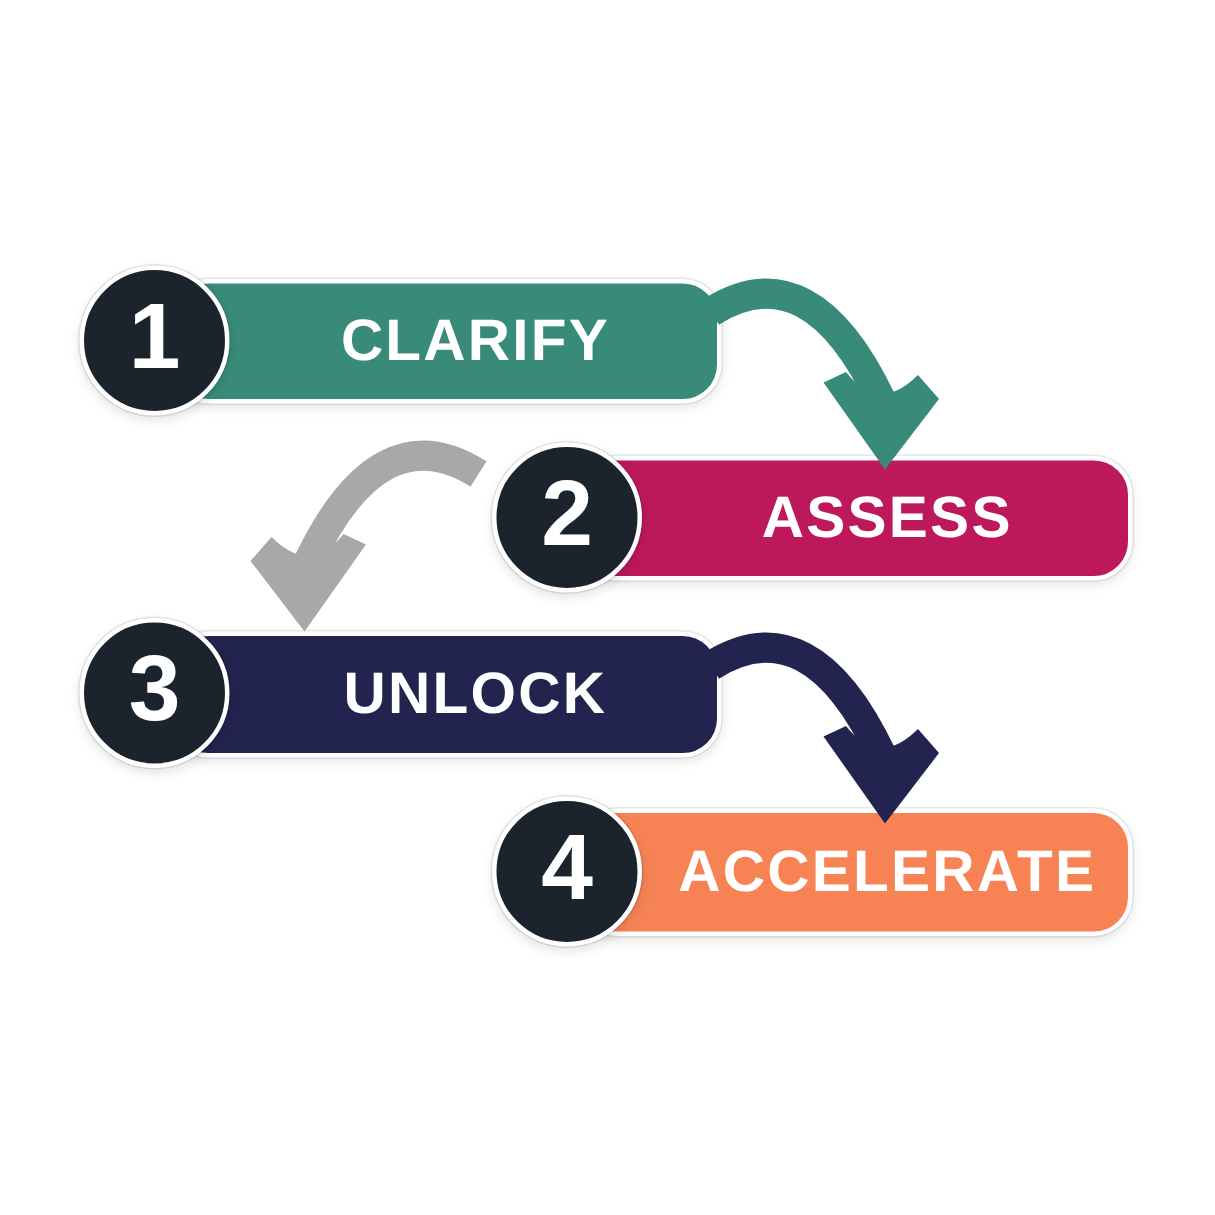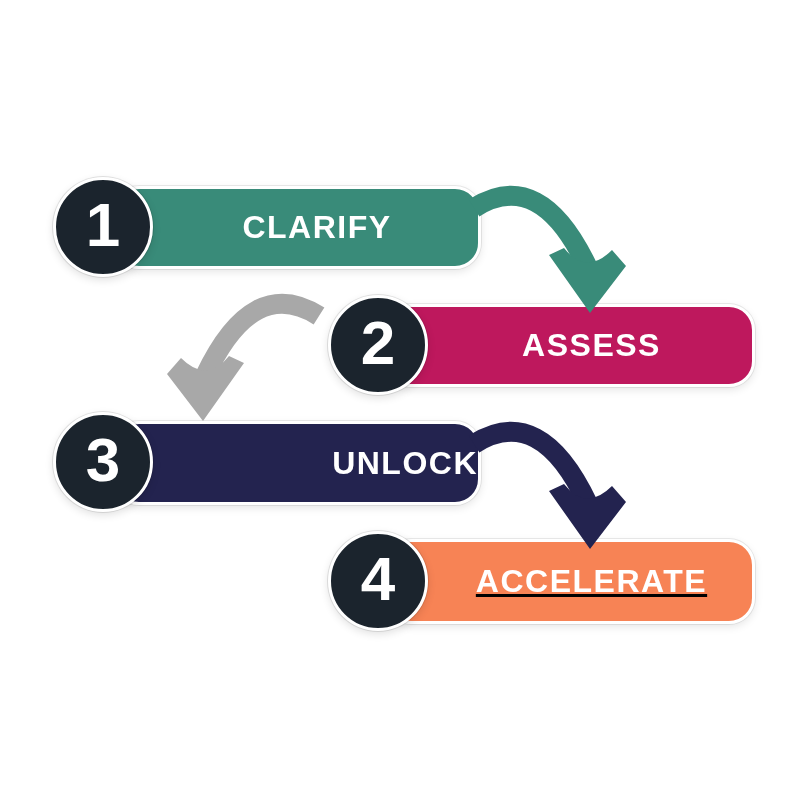--- a/index.html
+++ b/index.html
@@ -17,21 +17,21 @@
     border-radius: 26px;
     border: 3px solid #ffffff;
     box-shadow: 0 0 0 1px rgba(0,0,0,0.08), 0 3px 8px rgba(0,0,0,0.10);
     display: flex;
     align-items: center;
     justify-content: center;
   }
   .step-label {
     color: #ffffff;
     font-weight: 700;
-    font-size: 32px;
+    font-size: 39px;
     letter-spacing: 1.5px;
     white-space: nowrap;
   }
   .num-circle {
     position: absolute;
     width: 100px;
     height: 100px;
     border-radius: 50%;
     border: 3px solid #ffffff;
     box-shadow: 0 0 0 1px rgba(0,0,0,0.10), 0 3px 8px rgba(0,0,0,0.12);
@@ -47,21 +47,21 @@
     line-height: 1;
     transform: translateY(-2px);
   }
   .arrow-svg {
     position: absolute;
     z-index: 20;
     overflow: visible;
   }
   .bar1 { left: 113px; top: 186px; width: 368px; height: 83px; padding-left: 40px; z-index: 10; }
   .bar2 { left: 385px; top: 304px; width: 370px; height: 83px; padding-left: 43px; z-index: 10; }
-  .bar3 { left: 113px; top: 421px; width: 368px; height: 84px; padding-left: 40px; z-index: 10; justify-content: flex-end; }
+  .bar3 { left: 113px; top: 421px; width: 368px; height: 84px; padding-left: 40px; z-index: 10; }
   .bar4 { left: 385px; top: 539px; width: 370px; height: 85px; padding-left: 43px; z-index: 10; }
   .circ1 { left: 53px;  top: 177px; }
   .circ2 { left: 328px; top: 295px; }
   .circ3 { left: 53px;  top: 412px; }
   .circ4 { left: 328px; top: 531px; }
   .arr1 { left: 468px; top: 184px; width: 168px; height: 135px; }
   .arr2 { left: 146px; top: 292px; width: 190px; height: 135px; transform: scaleX(-1); }
   .arr3 { left: 468px; top: 420px; width: 168px; height: 135px; }
 </style>
 </head>
@@ -74,21 +74,21 @@
   </div>
 
   <div class="step-bar bar2" style="background-color: #be185d;">
     <span class="step-label">ASSESS</span>
   </div>
 
   <div class="step-bar bar3" style="background-color: rgb(35, 35, 79);">
     <span class="step-label">UNLOCK</span>
   </div>
 
-  <div class="step-bar bar4" style="background-color: rgb(247, 131, 85); text-decoration: underline;">
+  <div class="step-bar bar4" style="background-color: rgb(247, 131, 85);">
     <span class="step-label">ACCELERATE</span>
   </div>
 
   <svg class="arrow-svg arr1" viewBox="0 0 168 135">
     <path d="M 6 24 Q 72 -18 120 84" fill="none" stroke-width="20" stroke="#398b79"></path>
     <path d="M 122 129 L 81 71 L 96 64 Q 118 92 144 66 L 158 82 Z" fill="#398b79"></path>
   </svg>
 
   <svg class="arrow-svg arr2" viewBox="0 0 168 135">
     <path d="M 6 24 Q 72 -18 120 84" fill="none" stroke-width="20" stroke="#a8a8a8"></path>

